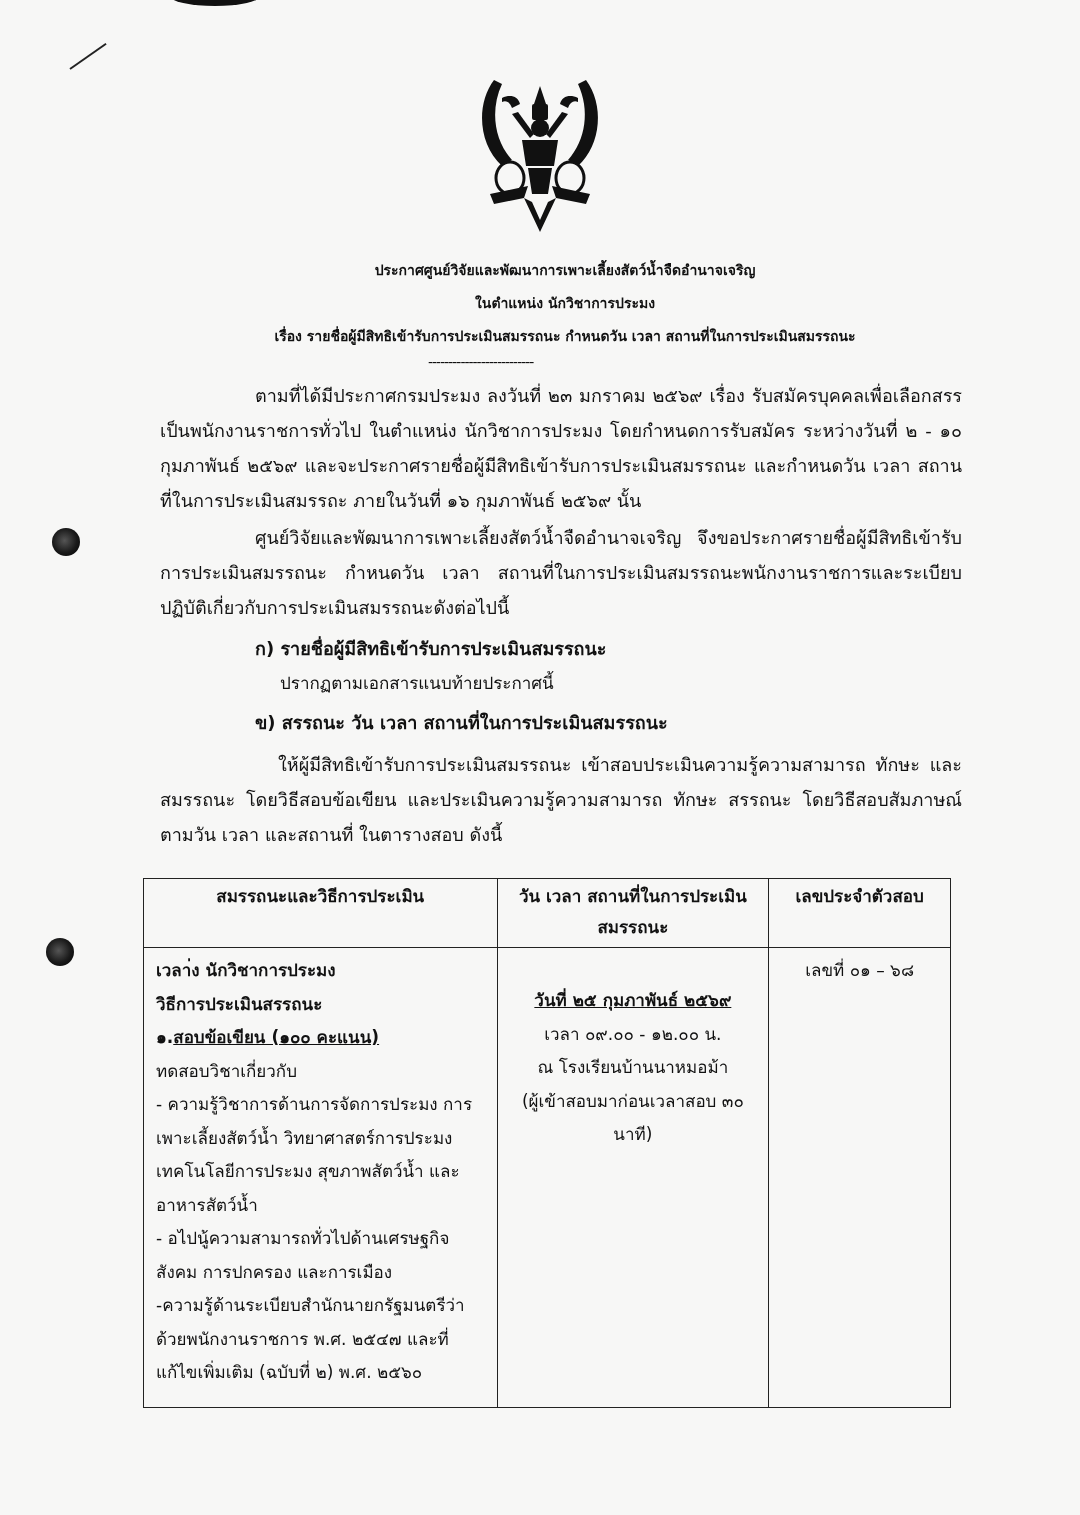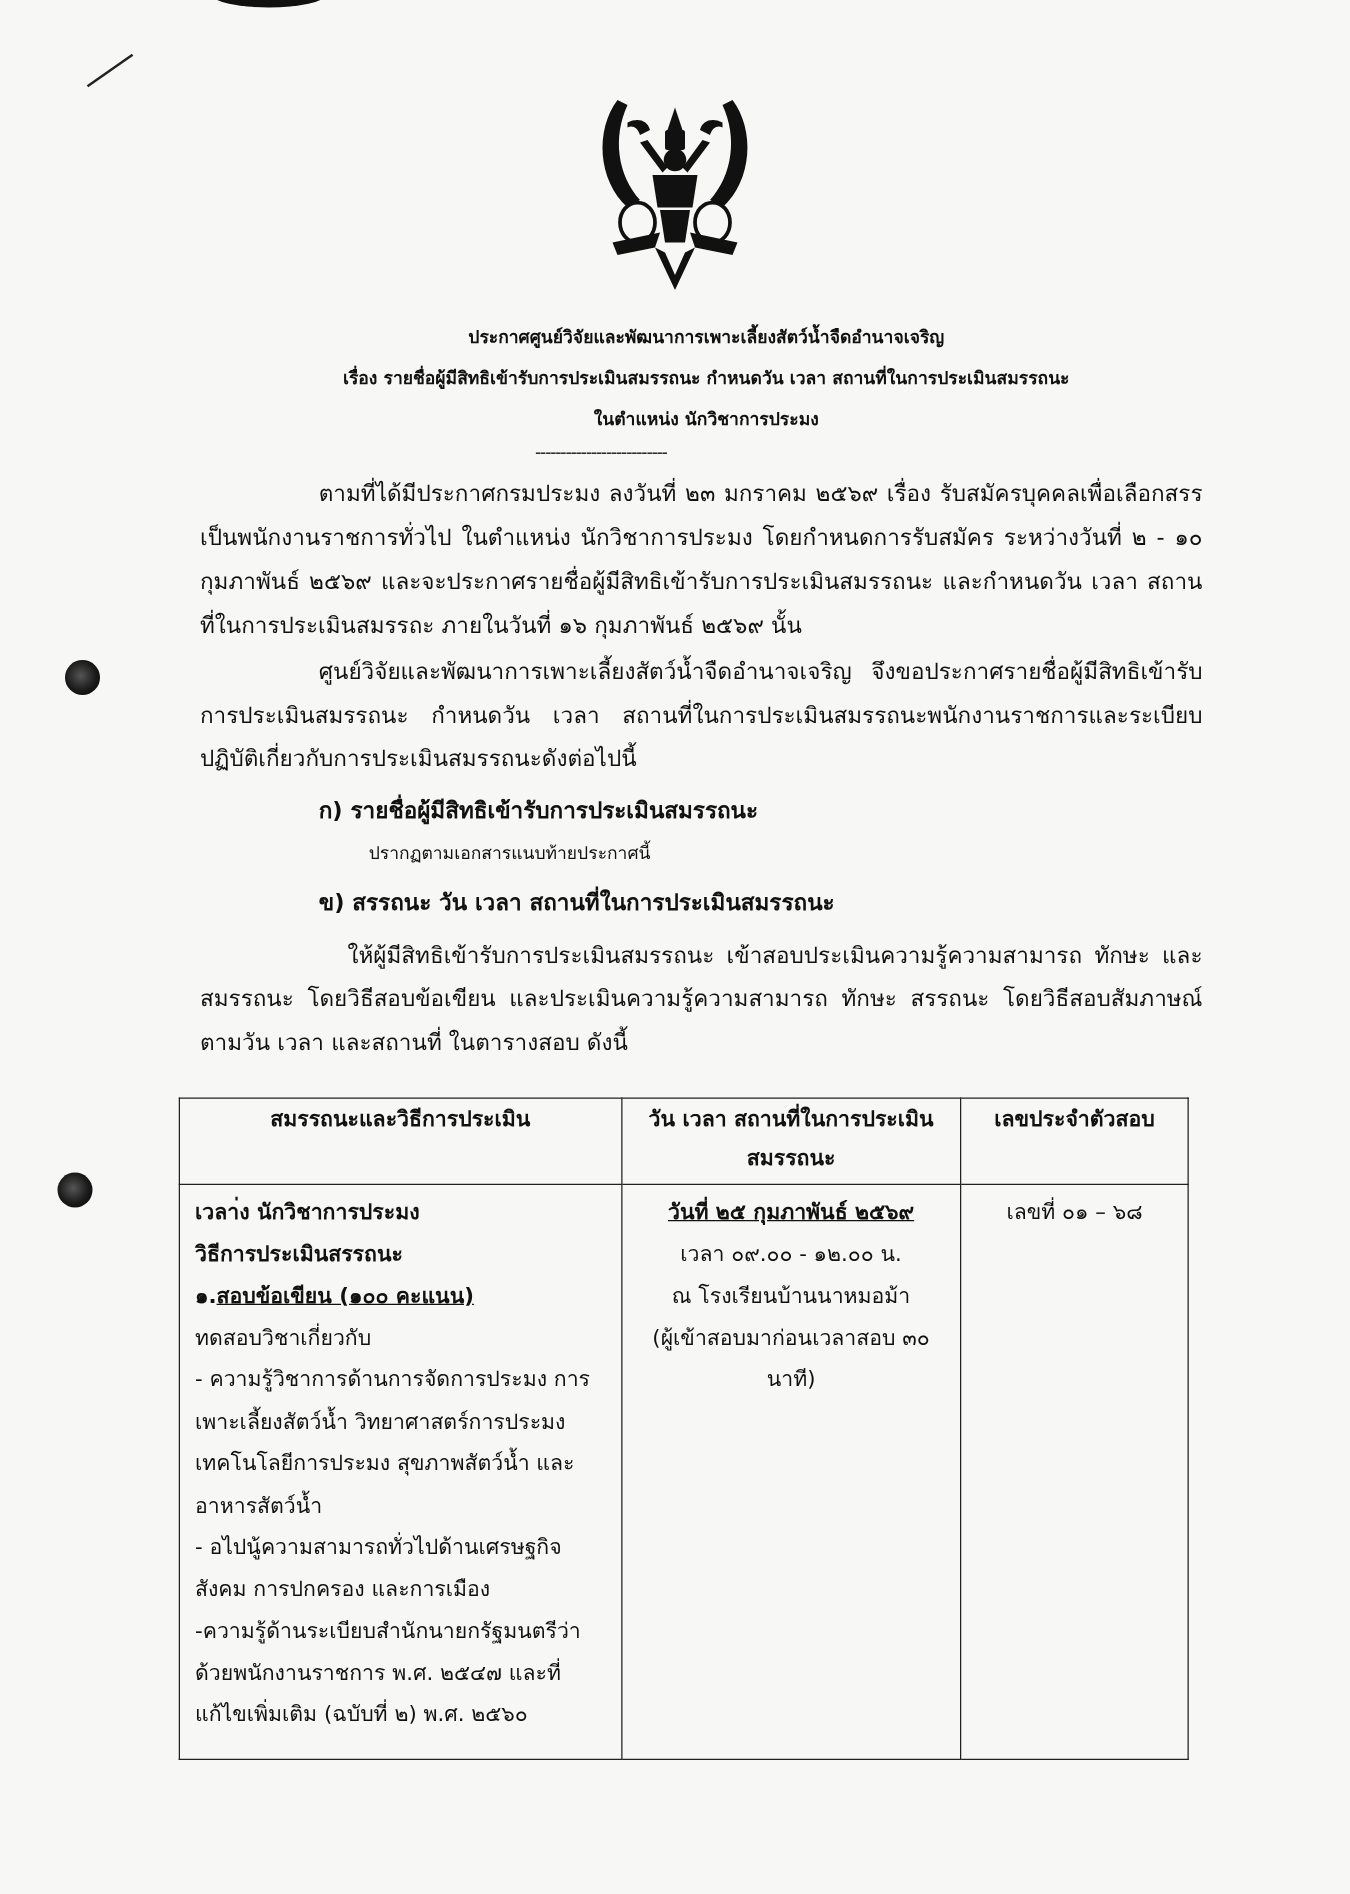--- a/index.html
+++ b/index.html
@@ -29,35 +29,35 @@
   }
   .divider-dash {
     position: absolute; left: 428px; top: 354px; font-size: 14px; letter-spacing: -1px;
   }
   .para {
     position: absolute; left: 160px; width: 802px; font-size: 18px; line-height: 35px;
     text-align: justify; text-align-last: left;
   }
   .para .indent { display: inline-block; width: 95px; }
   .section-head { position: absolute; font-size: 18px; font-weight: bold; line-height: 30px; }
-  .section-sub { position: absolute; font-size: 14px; line-height: 30px; margin-left: 15px; }
+  .section-sub { position: absolute; font-size: 17px; line-height: 30px; }
   table.exam {
     position: absolute; left: 143px; top: 878px; width: 808px;
     border-collapse: collapse; font-size: 17px;
   }
   table.exam th, table.exam td { border: 1.6px solid #222; vertical-align: top; }
   table.exam th { font-weight: bold; text-align: center; line-height: 31px; padding: 2px 6px 4px; height: 58px; }
   table.exam td { line-height: 33.5px; padding: 6px 8px; }
   .col1 { width: 353px; }
   .col2 { width: 268px; }
   .col3 { width: 175px; }
   td.c1 { height: 447px; padding-left: 12px !important; }
   td.c2, td.c3 { text-align: center; }
   .b { font-weight: bold; }
-  .u { text-decoration: underline; }
+  .u { text-decoration: underline; margin-top: 30px; }
 </style>
 </head>
 <body>
 
 <div class="page">
   <div class="top-shadow"></div>
   <div class="pen-mark"></div>
   <div class="punch-hole" style="left:52px;top:528px;"></div>
   <div class="punch-hole" style="left:46px;top:938px;"></div>
 
@@ -77,22 +77,22 @@
       <ellipse cx="98" cy="104" rx="14" ry="16" fill="none" stroke="#111" stroke-width="3"></ellipse>
       <path d="M56 94 L80 94 L76 120 L60 120 Z"></path>
       <path d="M18 120 L56 112 L52 124 L22 130 Z"></path>
       <path d="M118 120 L80 112 L84 124 L114 130 Z"></path>
       <path d="M52 124 L68 158 L84 124 L76 128 L68 146 L60 128 Z"></path>
     </g>
   </svg>
 
   <div class="title-block">
     <div>ประกาศศูนย์วิจัยและพัฒนาการเพาะเลี้ยงสัตว์น้ำจืดอำนาจเจริญ</div>
+    <div>ในตำแหน่ง  นักวิชาการประมง</div>
     <div>เรื่อง รายชื่อผู้มีสิทธิเข้ารับการประเมินสมรรถนะ กำหนดวัน เวลา สถานที่ในการประเมินสมรรถนะ</div>
-    <div>ในตำแหน่ง  นักวิชาการประมง</div>
   </div>
   <div class="divider-dash">--------------------------</div>
 
   <div class="para" style="top:378px;"><span class="indent"></span><span>ตามที่ได้มีประกาศกรมประมง ลงวันที่ ๒๓ มกราคม ๒๕๖๙ เรื่อง รับสมัครบุคคลเพื่อเลือกสรรเป็นพนักงานราชการทั่วไป ในตำแหน่ง นักวิชาการประมง โดยกำหนดการรับสมัคร ระหว่างวันที่ ๒ - ๑๐ กุมภาพันธ์ ๒๕๖๙ และจะประกาศรายชื่อผู้มีสิทธิเข้ารับการประเมินสมรรถนะ และกำหนดวัน เวลา สถานที่ในการประเมินสมรรถะ ภายในวันที่ ๑๖ กุมภาพันธ์ ๒๕๖๙ นั้น</span></div>
 
   <div class="para" style="top:520px;"><span class="indent"></span><span>ศูนย์วิจัยและพัฒนาการเพาะเลี้ยงสัตว์น้ำจืดอำนาจเจริญ จึงขอประกาศรายชื่อผู้มีสิทธิเข้ารับการประเมินสมรรถนะ กำหนดวัน เวลา สถานที่ในการประเมินสมรรถนะพนักงานราชการและระเบียบปฏิบัติเกี่ยวกับการประเมินสมรรถนะดังต่อไปนี้</span></div>
 
   <div class="section-head" style="left:255px;top:634px;">ก) รายชื่อผู้มีสิทธิเข้ารับการประเมินสมรรถนะ</div>
   <div class="section-sub" style="left:280px;top:668px;">ปรากฏตามเอกสารแนบท้ายประกาศนี้</div>
   <div class="section-head" style="left:255px;top:708px;">ข) สรรถนะ วัน เวลา สถานที่ในการประเมินสมรรถนะ</div>

